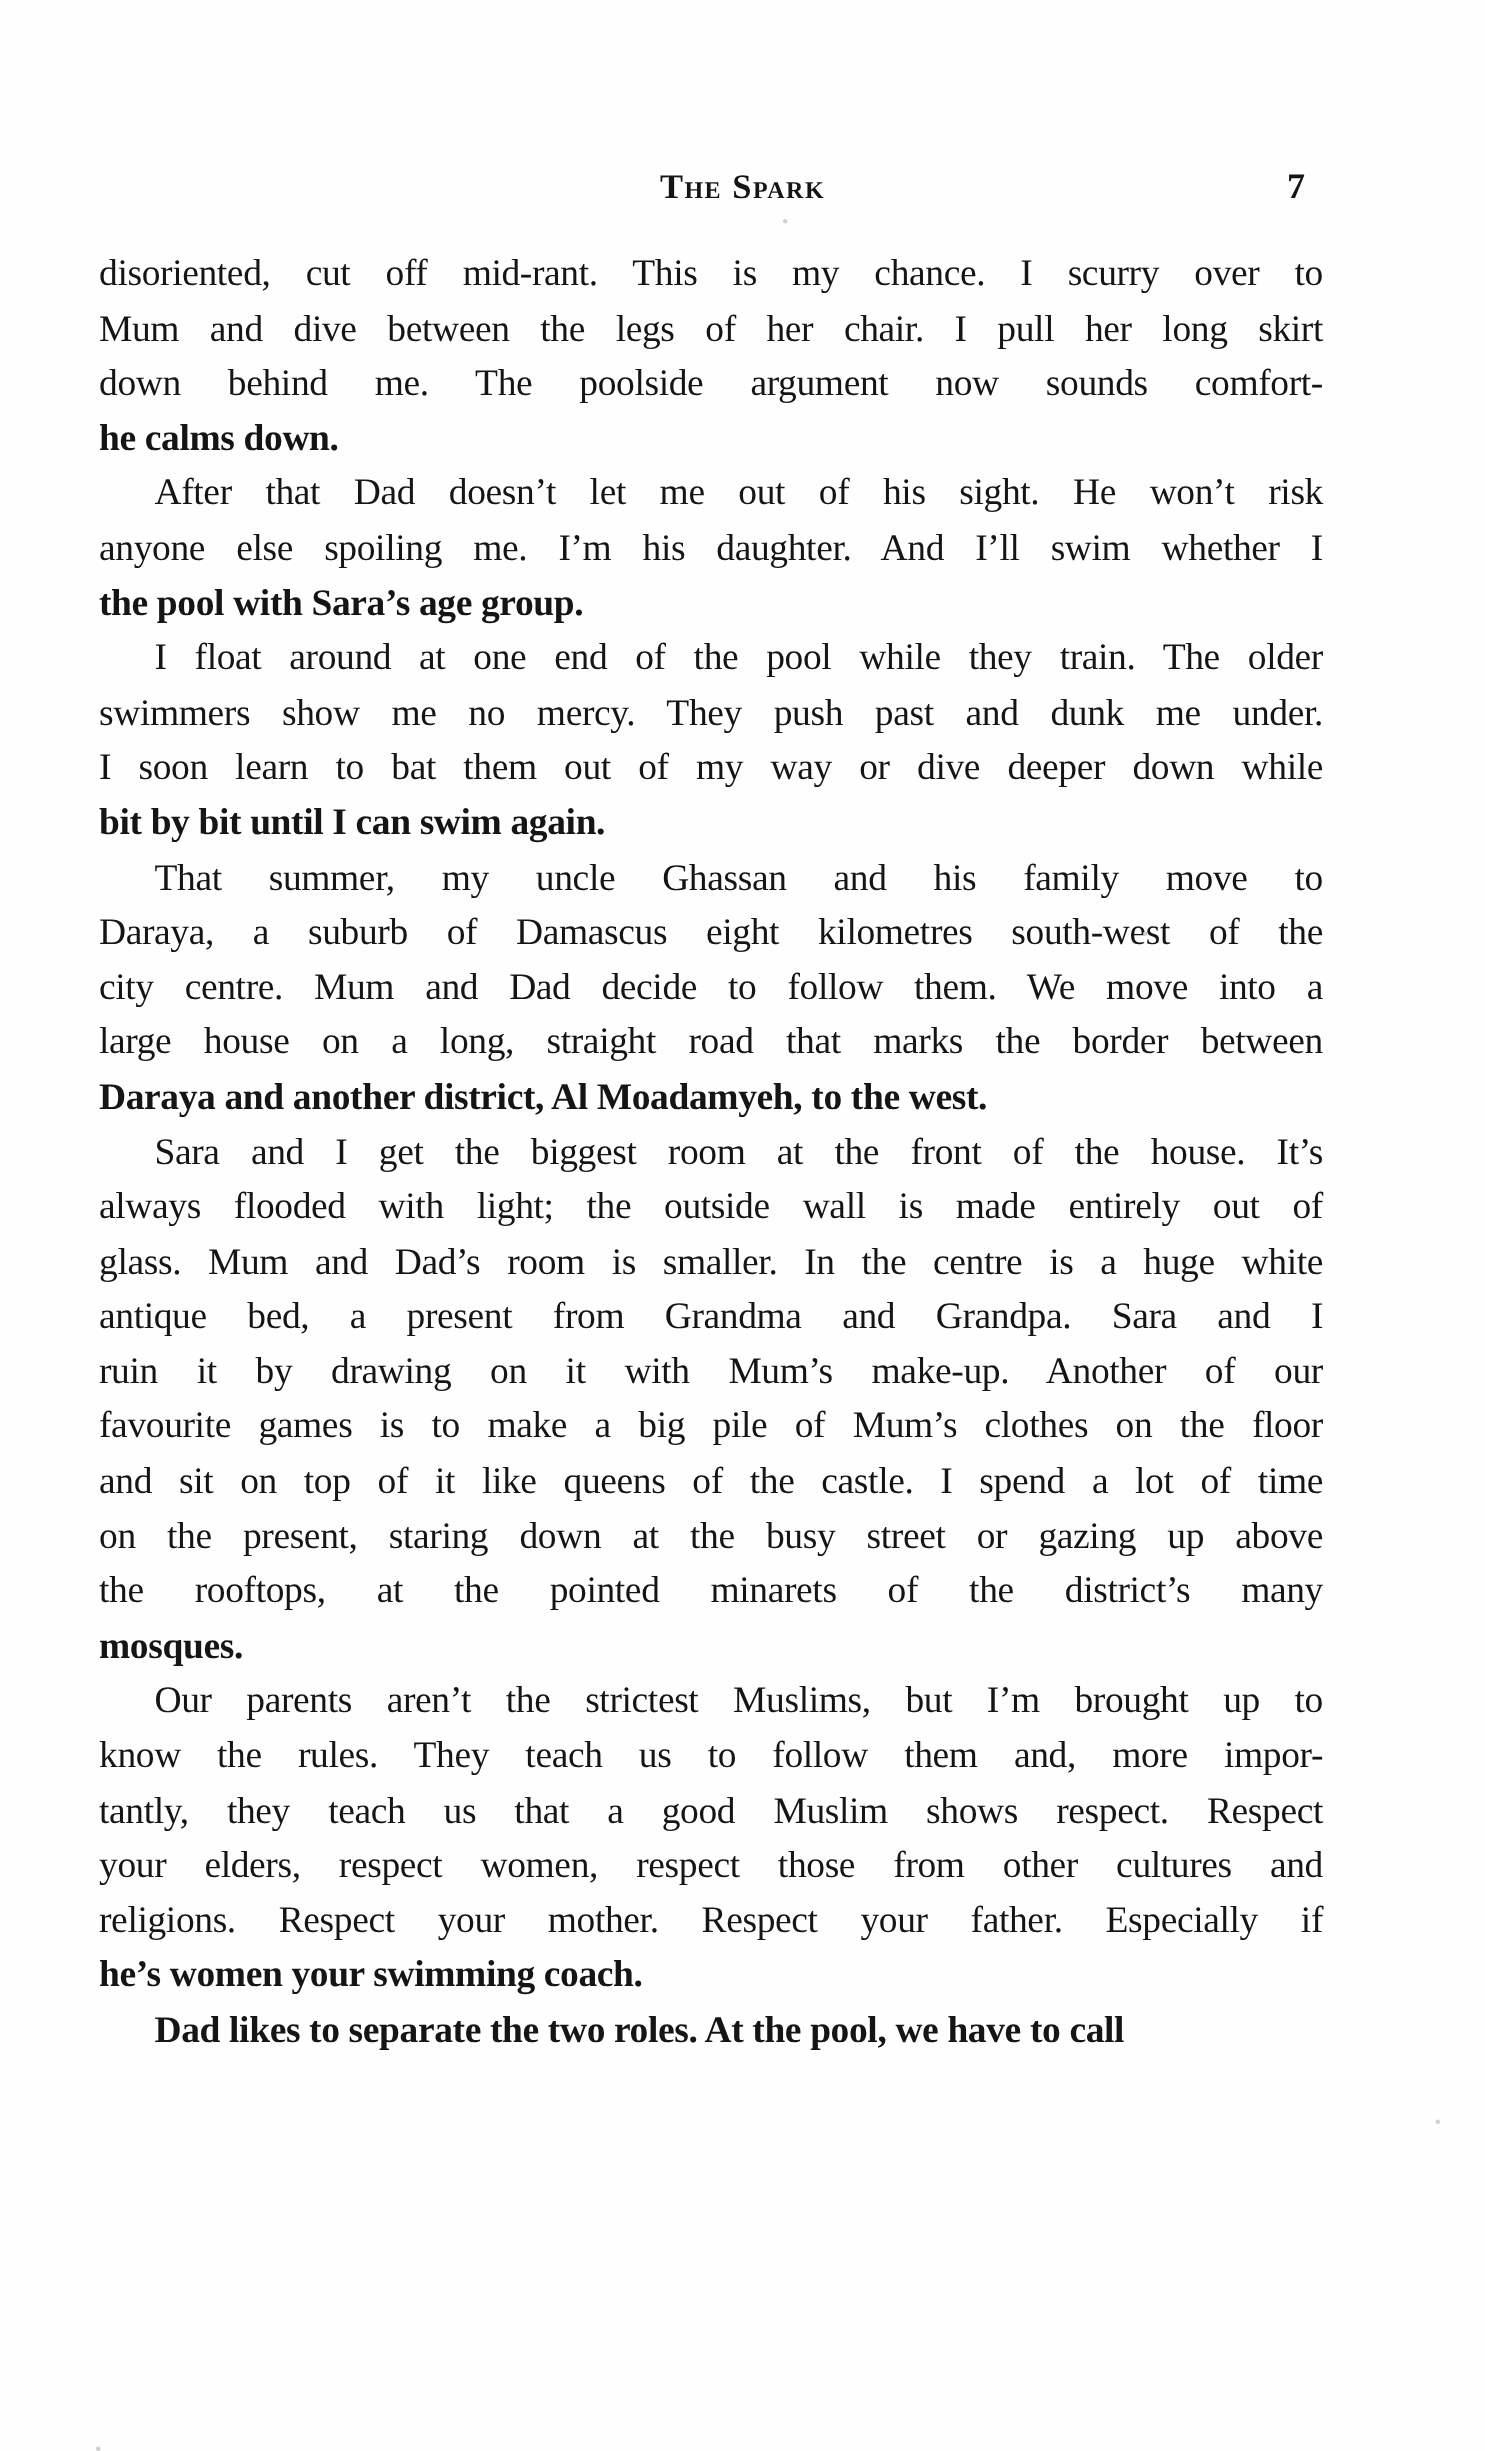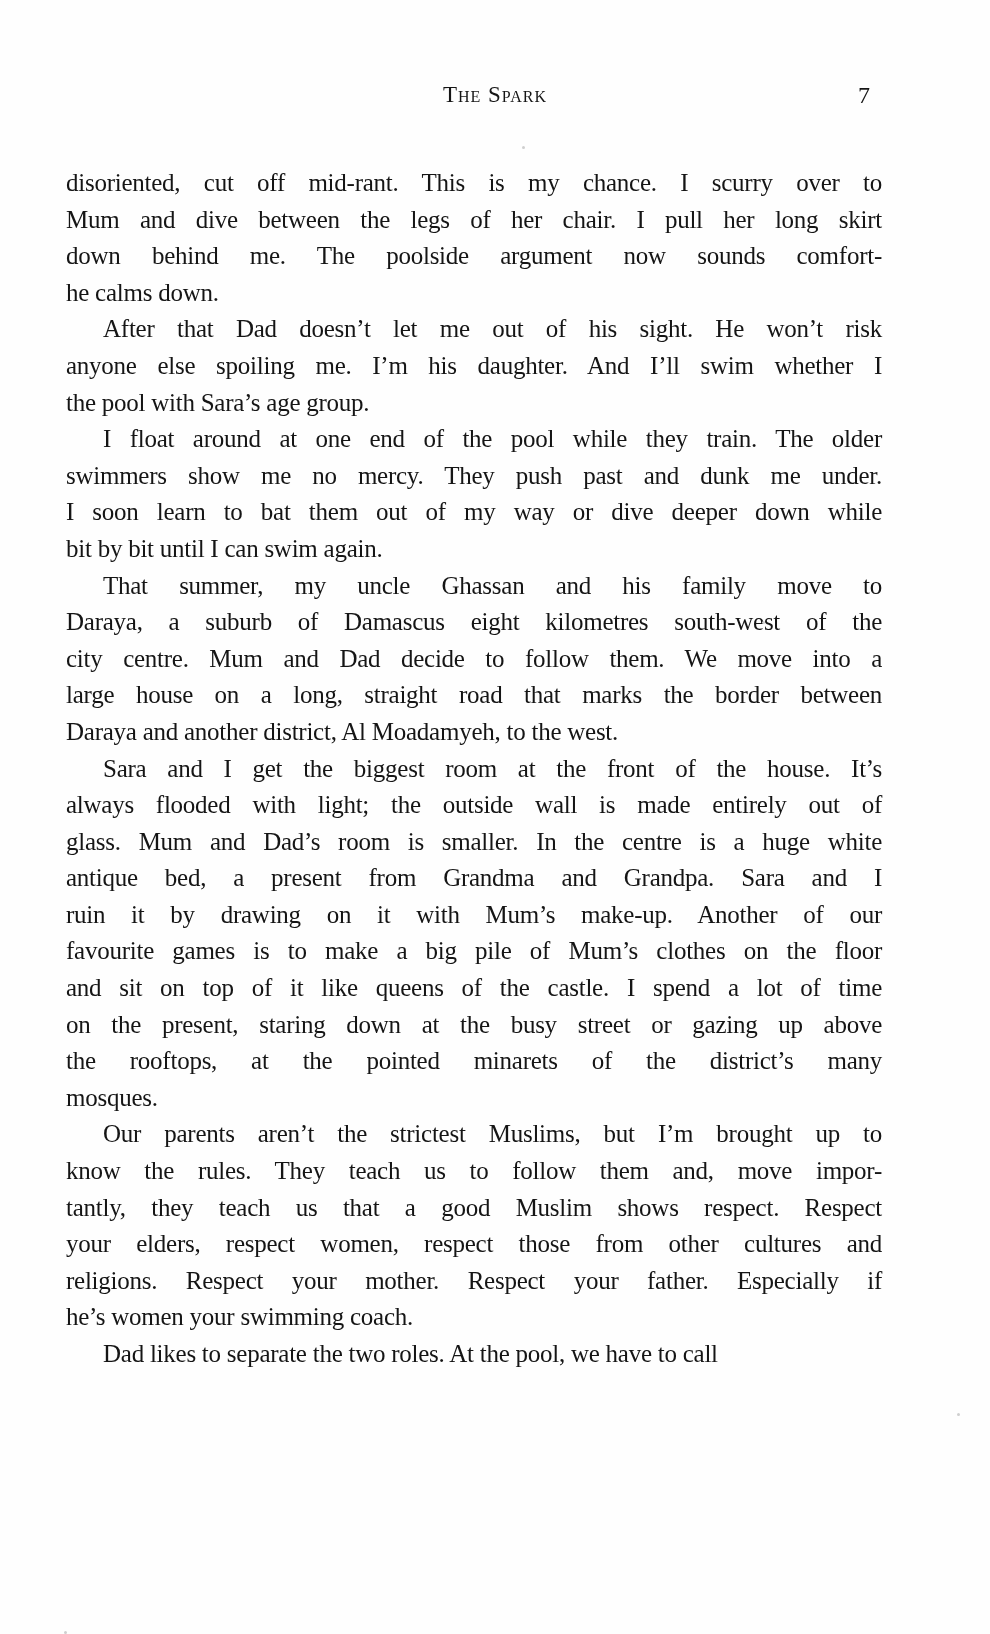--- a/index.html
+++ b/index.html
@@ -17,24 +17,25 @@
     }
     .page {
       position: absolute;
       left: 0; top: 0;
       width: 990px;
       height: 1634px;
       background: #fefefe;
     }
     .running-header {
       position: absolute;
-      top: 78px;
+      top: 108px;
       left: 0;
       width: 990px;
       height: 34px;
+      font-weight: bold;
     }
     .header-title {
       position: absolute;
       left: 0;
       width: 990px;
       text-align: center;
       font-size: 23px;
       letter-spacing: 1px;
       font-variant: small-caps;
       line-height: 34px;
@@ -56,20 +57,21 @@
       height: 36.6px;
       line-height: 36.6px;
       font-size: 25px;
       white-space: nowrap;
       text-align: justify;
       text-align-last: justify;
       letter-spacing: -0.25px;
     }
     .line.last {
       text-align-last: left;
+      font-weight: bold;
     }
     .line.indent {
       padding-left: 37px;
     }
     .speck {
       position: absolute;
       width: 3px;
       height: 3px;
       border-radius: 50%;
       background: #cfcfcf;
@@ -117,21 +119,21 @@
         <span class="line">antique bed, a present from Grandma and Grandpa. Sara and I</span>
         <span class="line">ruin it by drawing on it with Mum’s make-up. Another of our</span>
         <span class="line">favourite games is to make a big pile of Mum’s clothes on the floor</span>
         <span class="line">and sit on top of it like queens of the castle. I spend a lot of time</span>
         <span class="line">on the present, staring down at the busy street or gazing up above</span>
         <span class="line">the rooftops, at the pointed minarets of the district’s many</span>
         <span class="line last">mosques.</span>
       </div>
       <div>
         <span class="line indent">Our parents aren’t the strictest Muslims, but I’m brought up to</span>
-        <span class="line">know the rules. They teach us to follow them and, move impor-</span>
+        <span class="line">know the rules. They teach us to follow them and, more impor-</span>
         <span class="line">tantly, they teach us that a good Muslim shows respect. Respect</span>
         <span class="line">your elders, respect women, respect those from other cultures and</span>
         <span class="line">religions. Respect your mother. Respect your father. Especially if</span>
         <span class="line last">he’s women your swimming coach.</span>
       </div>
       <div>
         <span class="line indent last">Dad likes to separate the two roles. At the pool, we have to call</span>
       </div>
     </div>
 

